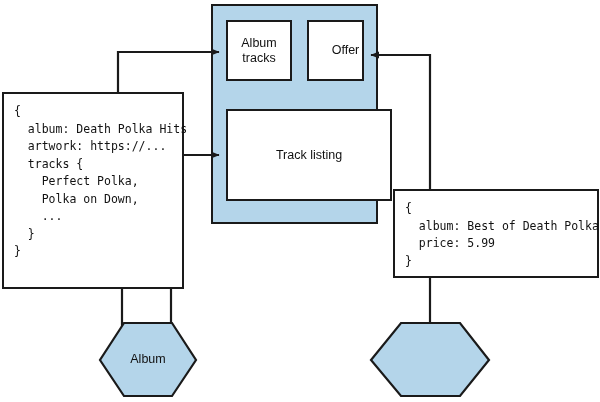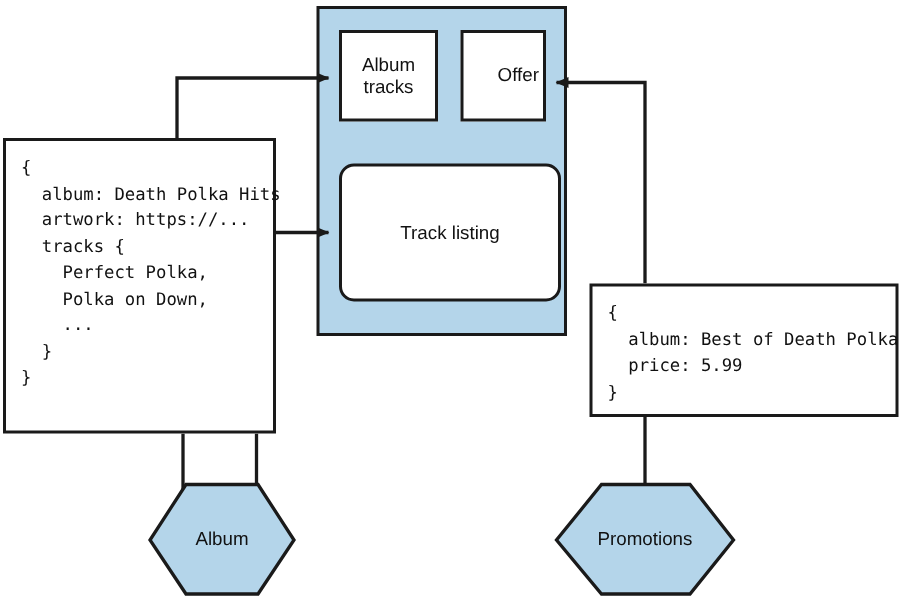--- a/index.html
+++ b/index.html
@@ -55,21 +55,21 @@
     align-items: center;
     justify-content: center;
     text-align: center;
     font-family: "Liberation Sans", sans-serif;
     font-size: 12.5px;
     line-height: 15px;
     color: #111111;
   }
   #box-album-artwork { left: 226px; top: 20px;  width: 66px;  height: 61px; }
   #box-offer         { left: 307px; top: 20px;  width: 57px;  height: 61px; padding-left: 20px; }
-  #box-track-listing { left: 226px; top: 109px; width: 148px; height: 92px; border-radius: 10px; }
+  #box-track-listing { left: 226px; top: 109px; width: 166px; height: 92px; }
 
   .hex-label {
     position: absolute;
     font-family: "Liberation Sans", sans-serif;
     font-size: 12.5px;
     color: #111111;
     text-align: center;
     pointer-events: none;
   }
   #label-album      { left: 100px; top: 352px; width: 96px; }
@@ -130,15 +130,14 @@
   <div class="inner-box" id="box-offer">
     <span>Offer</span>
   </div>
 
   <div class="inner-box" id="box-track-listing">
     <span>Track listing</span>
   </div>
 
   <div class="hex-label" id="label-album">Album</div>
 
-  <div class="hex-label" id="label-promotions">Promotions</div>
 
 </div>
 
 </body></html>

